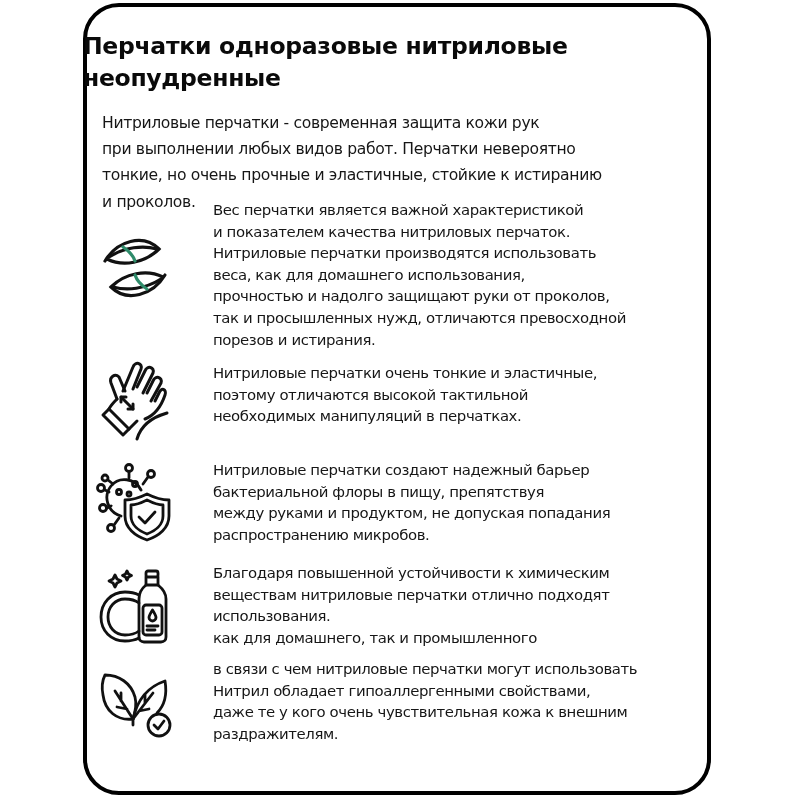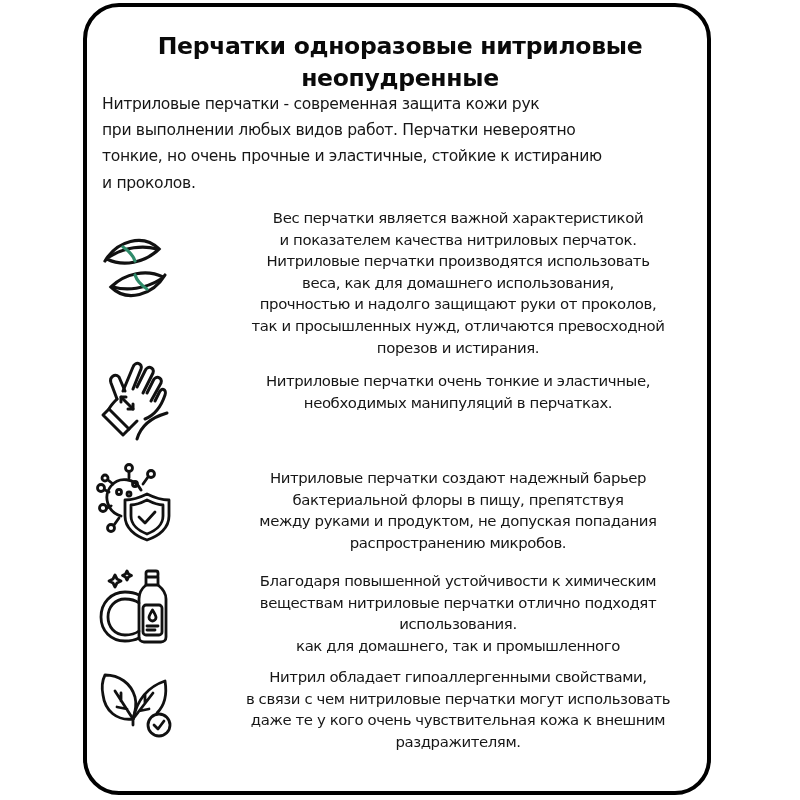--- a/index.html
+++ b/index.html
@@ -1,28 +1,28 @@
 <!DOCTYPE html>
 <html><head>
   <meta charset="utf-8">
   <style>
     html, body { margin: 0; padding: 0; background: #ffffff; }
     body { width: 800px; height: 800px; position: relative; overflow: hidden;
            font-family: "DejaVu Sans", "Liberation Sans", sans-serif; color: #111111; }
     .frame { position: absolute; left: 83px; top: 3px; width: 628px; height: 792px;
              border: 4px solid #000000; border-radius: 36px; box-sizing: border-box; }
-    .title { position: absolute; left: 83px; width: 634px; top: 30px; text-align: center;
+    .title { position: absolute; left: 83px; width: 634px; top: 30px; text-align: left;
              font-weight: bold; font-size: 23.5px; line-height: 32px; letter-spacing: -0.3px; color: #0a0a0a; }
-    .intro { position: absolute; left: 102px; top: 91px; width: 600px;
+    .intro { position: absolute; left: 102px; top: 110px; width: 600px;
              font-size: 15.6px; line-height: 26.2px; color: #161616; letter-spacing: -0.35px; }
     .intro span { display: block; white-space: nowrap; }
     .feature { position: absolute; left: 95px; width: 610px; }
     .feature .icon { position: absolute; left: 0; width: 80px; height: 80px; }
-    .feature .text { position: absolute; left: 118px; top: 8px; width: 490px;
-             font-size: 14.9px; line-height: 21.6px; color: #161616; letter-spacing: -0.4px; text-align: center; }
+    .feature .text { position: absolute; left: 118px; top: 0; width: 490px;
+             font-size: 14.9px; line-height: 21.6px; color: #161616; letter-spacing: -0.4px; }
     .feature .text span { display: block; white-space: nowrap; }
     svg { display: block; }
   </style>
 </head>
 <body>
 
 <div class="frame"></div>
 
 <div class="title">
   <div>Перчатки одноразовые нитриловые</div>
@@ -68,20 +68,21 @@
       <path d="M60 44 L64 36 C66 30 72 32 70 38 C66 50 60 58 50 62"></path>
       <path d="M22 42 C18 46 16 48 14 52 L34 72 L42 64"></path>
       <path d="M14 52 L8 58 L28 78 L34 72"></path>
       <path d="M26 40 L38 52"></path>
       <path d="M26 40 L26 45 M26 40 L31 40 M38 52 L38 47 M38 52 L33 52"></path>
       <path d="M72 56 C58 60 46 68 42 82"></path>
     </svg>
   </div>
   <div class="text">
     <span>Нитриловые перчатки очень тонкие и эластичные,</span>
+    <span>поэтому отличаются высокой тактильной</span>
     <span>необходимых манипуляций в перчатках.</span>
   </div>
 </div>
 
 <div class="feature" style="top:460px;">
   <div class="icon" style="top:2px;">
     <svg width="80" height="80" viewBox="0 0 80 80" fill="none" stroke="#111" stroke-width="2.8" stroke-linecap="round" stroke-linejoin="round">
       <path d="M46 28 C40 16 24 14 16 24 C8 34 12 50 26 54"></path>
       <circle cx="34" cy="6" r="3.5"></circle>
         <path d="M34 10 L34 16"></path>
@@ -140,18 +141,18 @@
       <path d="M38 58 C22 60 10 50 8 34 C6 24 8 18 10 14 C24 14 36 22 40 36 C42 44 40 52 38 58 Z"></path>
       <path d="M38 58 L20 30 M26 40 L26 32 M32 48 L22 46"></path>
       <path d="M38 58 C42 40 52 26 70 20 C72 32 70 44 62 52"></path>
       <path d="M38 58 L58 32 M50 42 L50 34 M44 50 L54 48"></path>
       <path d="M38 58 L38 64"></path>
       <circle cx="64" cy="64" r="11"></circle>
       <path d="M59 64 L63 68 L69 60"></path>
     </svg>
   </div>
   <div class="text">
+    <span>в связи с чем нитриловые перчатки могут использовать</span>
     <span>Нитрил обладает гипоаллергенными свойствами,</span>
-    <span>в связи с чем нитриловые перчатки могут использовать</span>
     <span>даже те у кого очень чувствительная кожа к внешним</span>
     <span>раздражителям.</span>
   </div>
 </div>
 
 </body></html>

